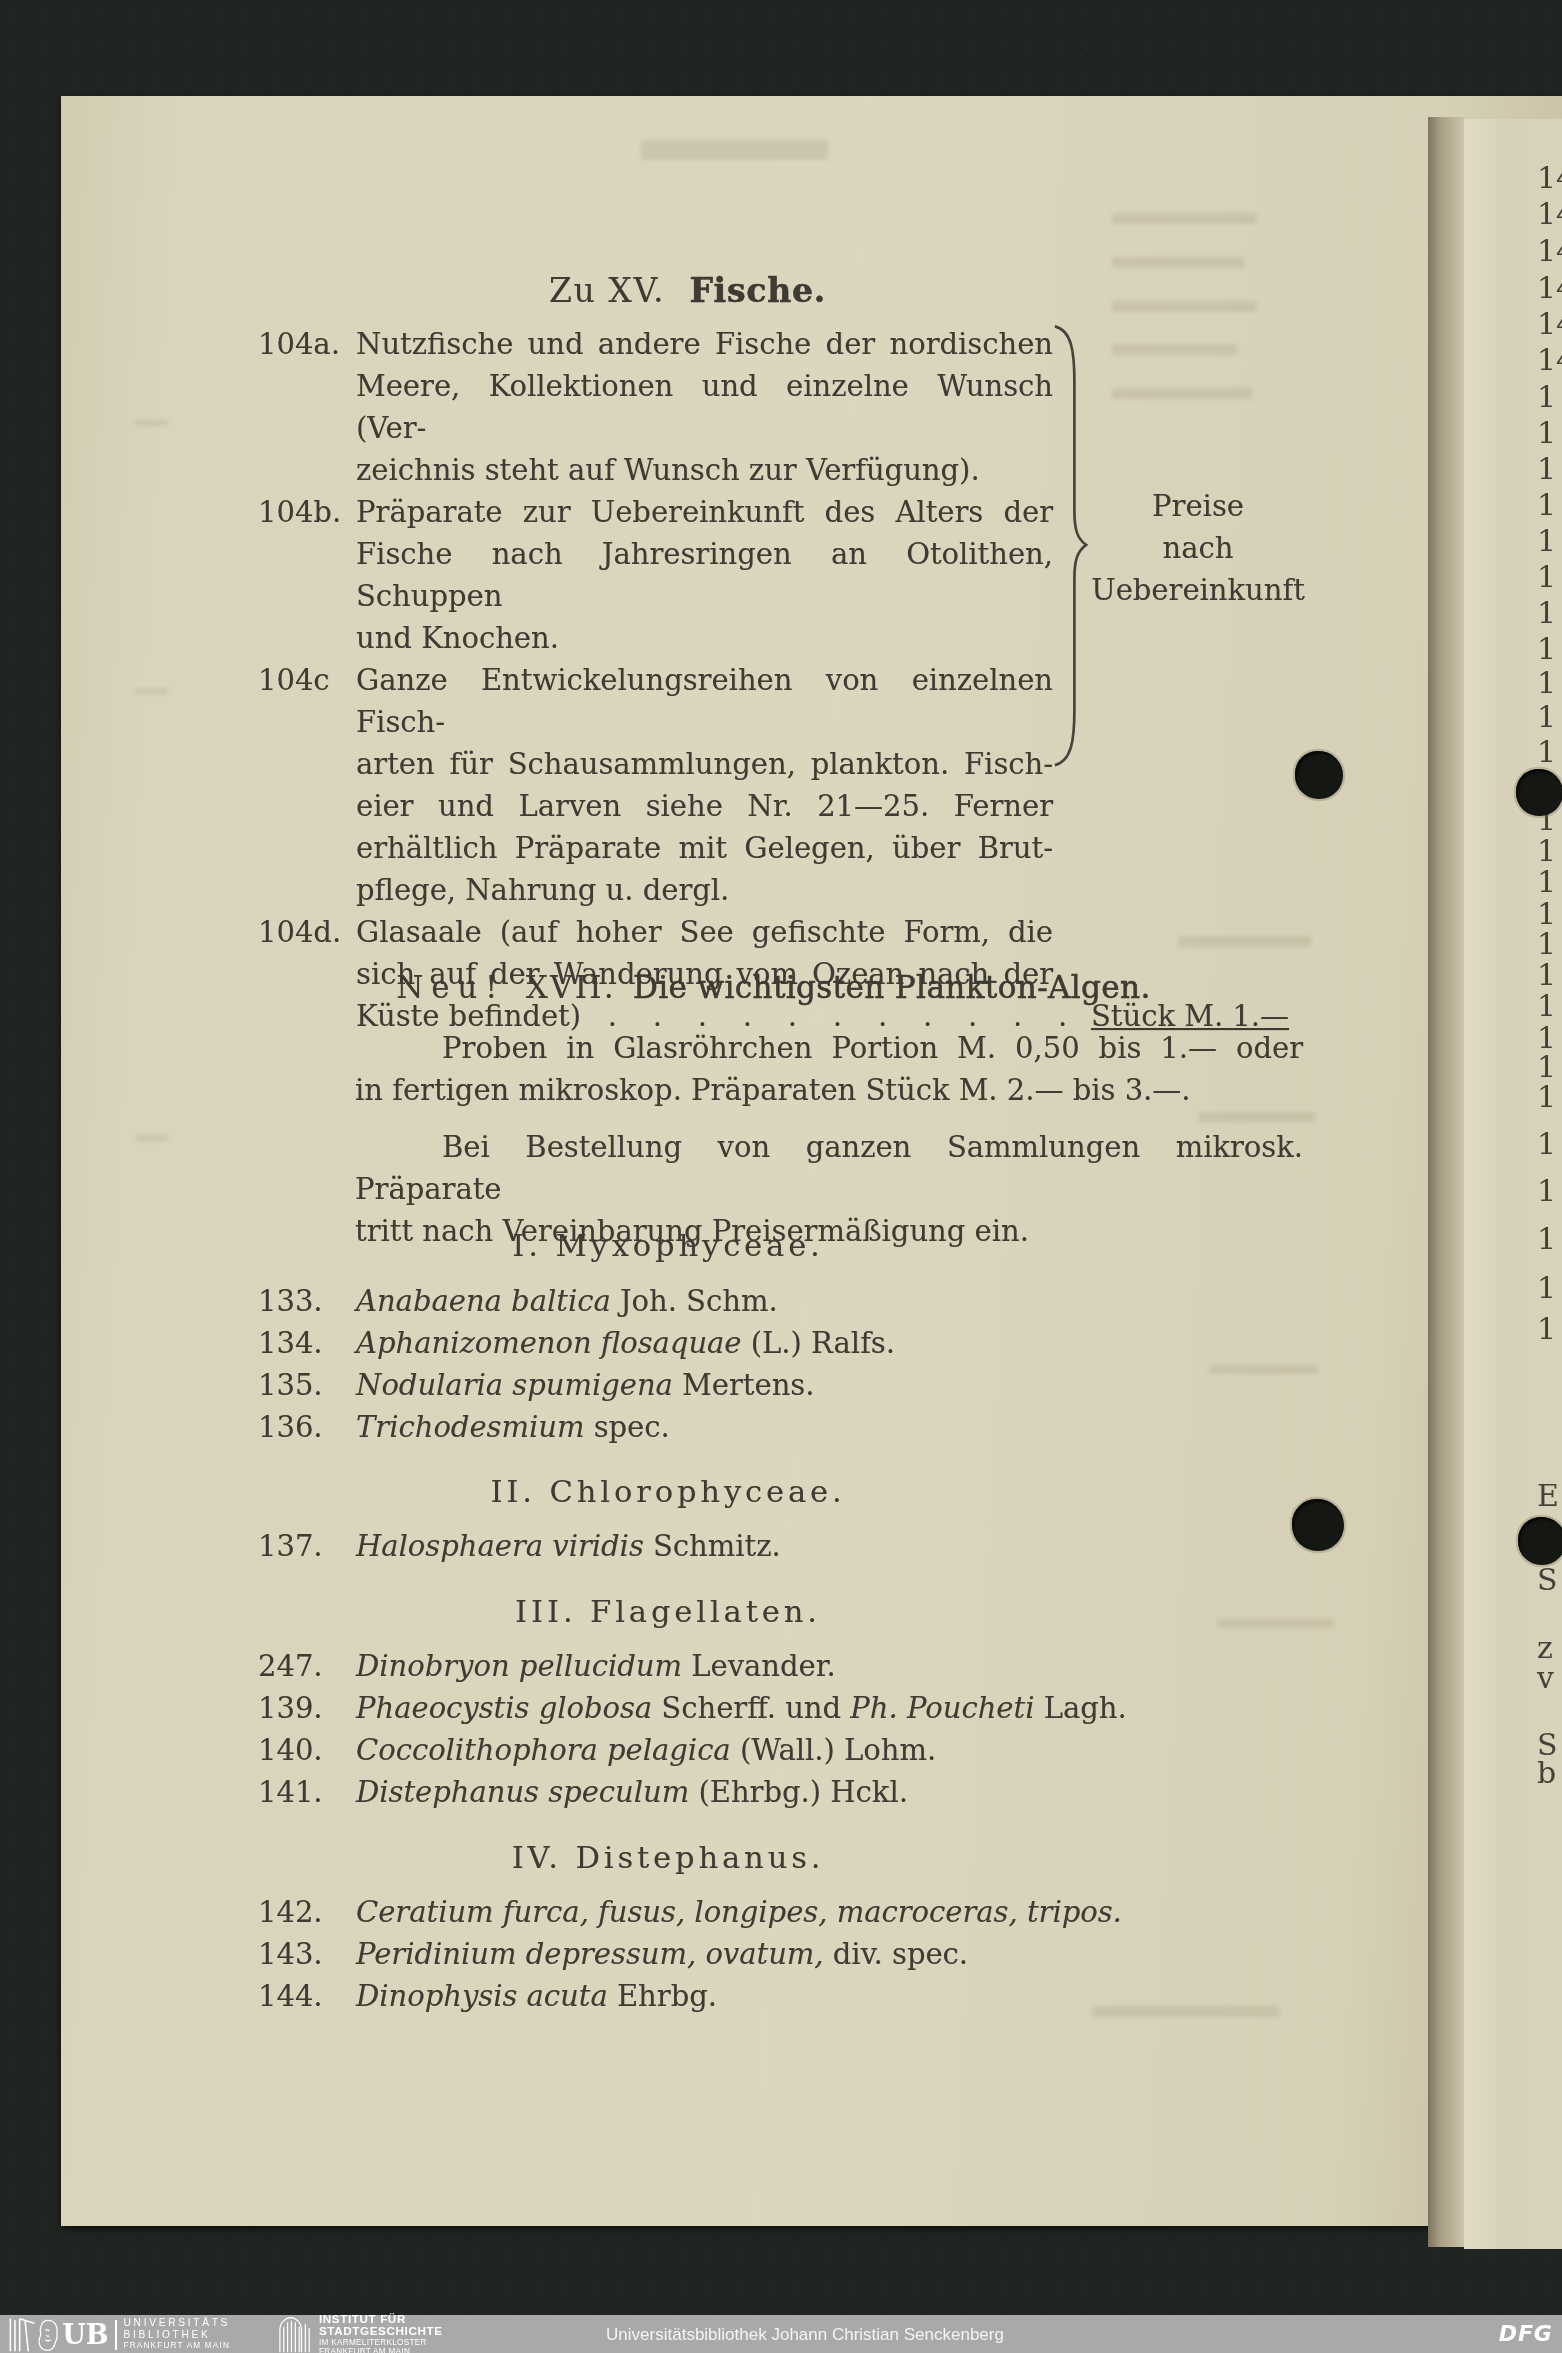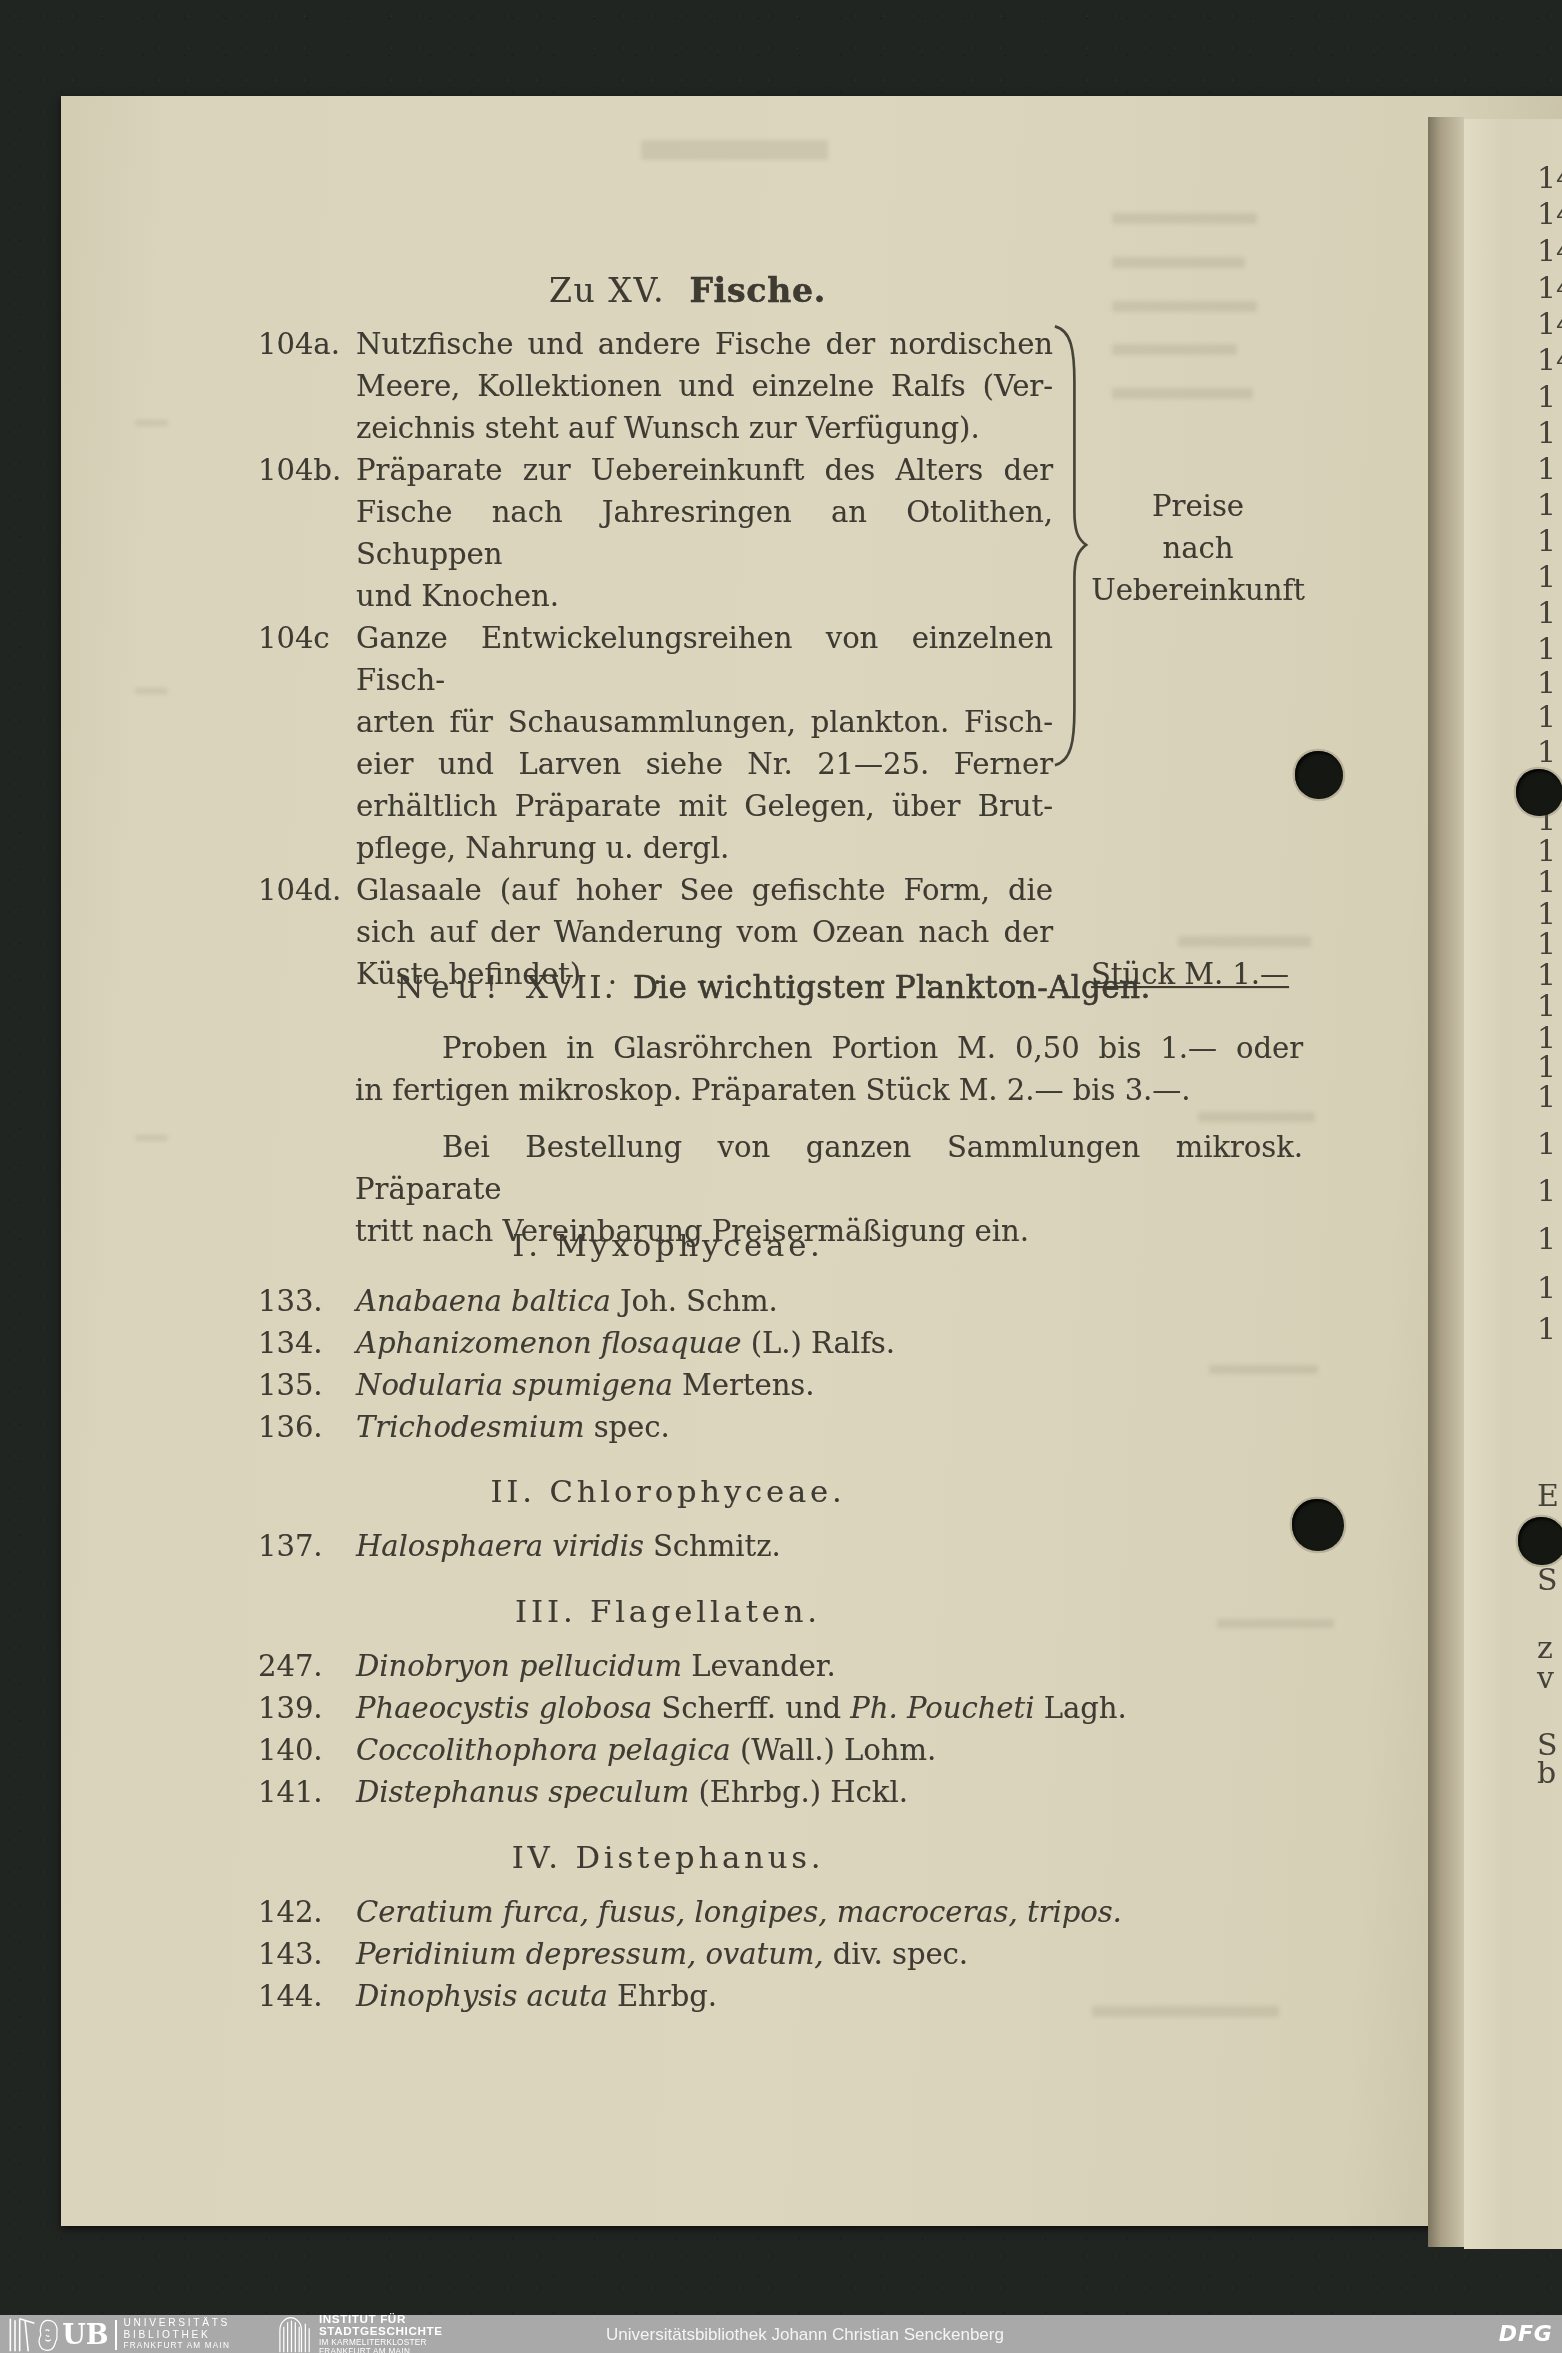--- a/index.html
+++ b/index.html
@@ -80,21 +80,21 @@
 <div class="stage">
 
   <div class="main-page">
 
     <div class="page-title tx"><span>Zu XV.</span>&nbsp;&nbsp;<b>Fische.</b></div>
 
     <div class="fish-block tx" id="fish-block">
         <div class="fish-item">
           <span class="item-num">104a.</span>
           <div class="fline j">Nutzfische und andere Fische der nordischen</div>
-          <div class="fline j">Meere, Kollektionen und einzelne Ralfs (Ver-</div>
+          <div class="fline j">Meere, Kollektionen und einzelne Wunsch (Ver-</div>
           <div class="fline">zeichnis steht auf Wunsch zur Verfügung).</div>
         </div>
         <div class="fish-item">
           <span class="item-num">104b.</span>
           <div class="fline j">Präparate zur Uebereinkunft des Alters der</div>
           <div class="fline j">Fische nach Jahresringen an Otolithen, Schuppen</div>
           <div class="fline">und Knochen.</div>
         </div>
         <div class="fish-item">
           <span class="item-num">104c</span>

